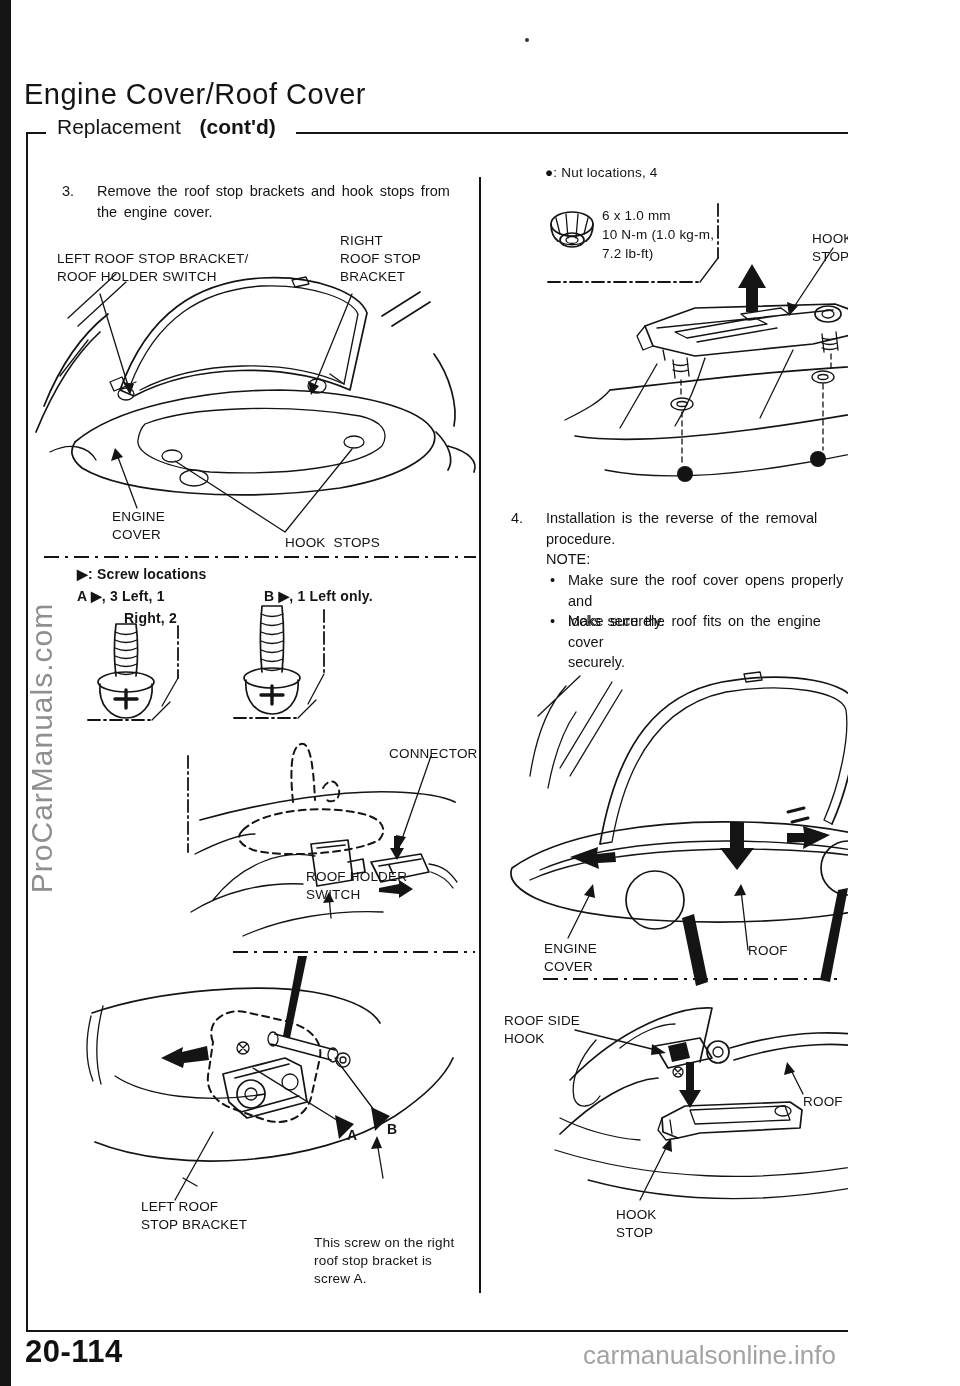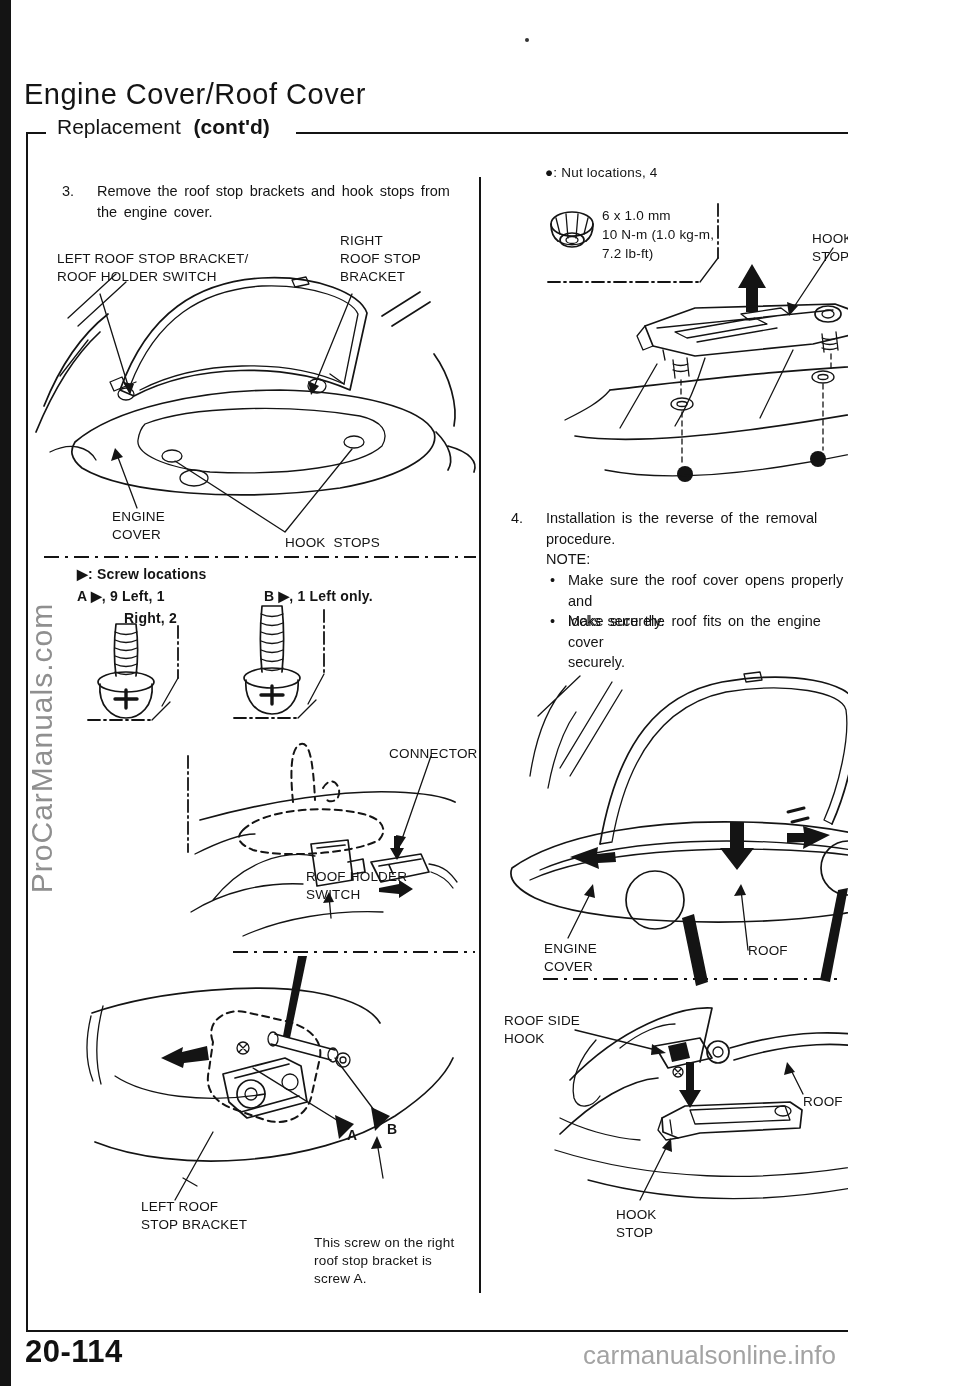--- a/index.html
+++ b/index.html
@@ -28,21 +28,21 @@
 <body>
 
 <div id="page">
 
   <div class="barline" style="left:0;top:0;width:11px;height:1386px;"></div>
   <div class="abs" style="left:525px;top:38px;width:4px;height:4px;background:#333;border-radius:2px;"></div>
 
   <div class="abs" style="left:24px;top:78px;font-size:29px;letter-spacing:.5px;">Engine Cover/Roof Cover</div>
   <div class="abs" style="left:57px;top:115px;font-size:21px;">
     <span>Replacement</span>
-    <span class="bold" style="margin-left:7px;">(cont'd)</span>
+    <span class="bold" style="margin-left:13px;">(cont'd)</span>
   </div>
 
   <div class="barline" style="left:26px;top:132px;width:20px;height:2px;"></div>
   <div class="barline" style="left:296px;top:132px;width:634px;height:2px;"></div>
   <div class="barline" style="left:26px;top:132px;width:2px;height:1200px;"></div>
   <div class="barline" style="left:928px;top:132px;width:2px;height:1200px;"></div>
   <div class="barline" style="left:26px;top:1330px;width:904px;height:2px;"></div>
   <div class="barline" style="left:479px;top:177px;width:2px;height:1116px;"></div>
 
   <div class="body-text" style="left:62px;top:181px;">3.</div>
@@ -76,21 +76,21 @@
     <path class="stroke thin" d="M255,276 L145,205 M255,276 L322,193"></path>
   </svg>
 
   <div class="lbl" style="left:112px;top:508px;">ENGINE
 COVER</div>
   <div class="lbl" style="left:253px;top:534px;word-spacing:4px;margin-left:32px;">HOOK STOPS</div>
 
   <div class="dashdot-h" style="left:44px;top:556px;width:432px;"></div>
 
   <div class="lbl bold" style="left:77px;top:565px;font-size:14px;">▶: Screw locations</div>
-  <div class="lbl bold" style="left:77px;top:587px;font-size:14px;">A ▶, 9 Left, 1</div>
+  <div class="lbl bold" style="left:77px;top:587px;font-size:14px;">A ▶, 3 Left, 1</div>
   <div class="lbl bold" style="left:124px;top:609px;font-size:14px;">Right, 2</div>
   <div class="lbl bold" style="left:240px;top:587px;font-size:14px;margin-left:24px;">B ▶, 1 Left only.</div>
 
   <svg style="left:82px;top:618px;" width="110" height="112" viewBox="0 0 110 112">
     <path class="stroke" d="M34,6 C32,22 32,42 34,58 M54,6 C56,22 56,42 54,58 M34,6 h20"></path>
     <path class="stroke thin" d="M33,14 q11,5 22,0 M33,22 q11,5 22,0 M33,30 q11,5 22,0 M33,38 q11,5 22,0 M33,46 q11,5 22,0 M33,54 q11,5 22,0"></path>
     <ellipse class="stroke" cx="44" cy="64" rx="28" ry="10"></ellipse>
     <path class="stroke" d="M18,66 C16,88 30,100 44,100 C58,100 72,88 70,66"></path>
     <path class="stroke" style="stroke-width:3.4" d="M44,72 v18 M33,81 h22"></path>
     <path class="stroke dashdot" d="M96,8 V60 M6,102 H70"></path>

